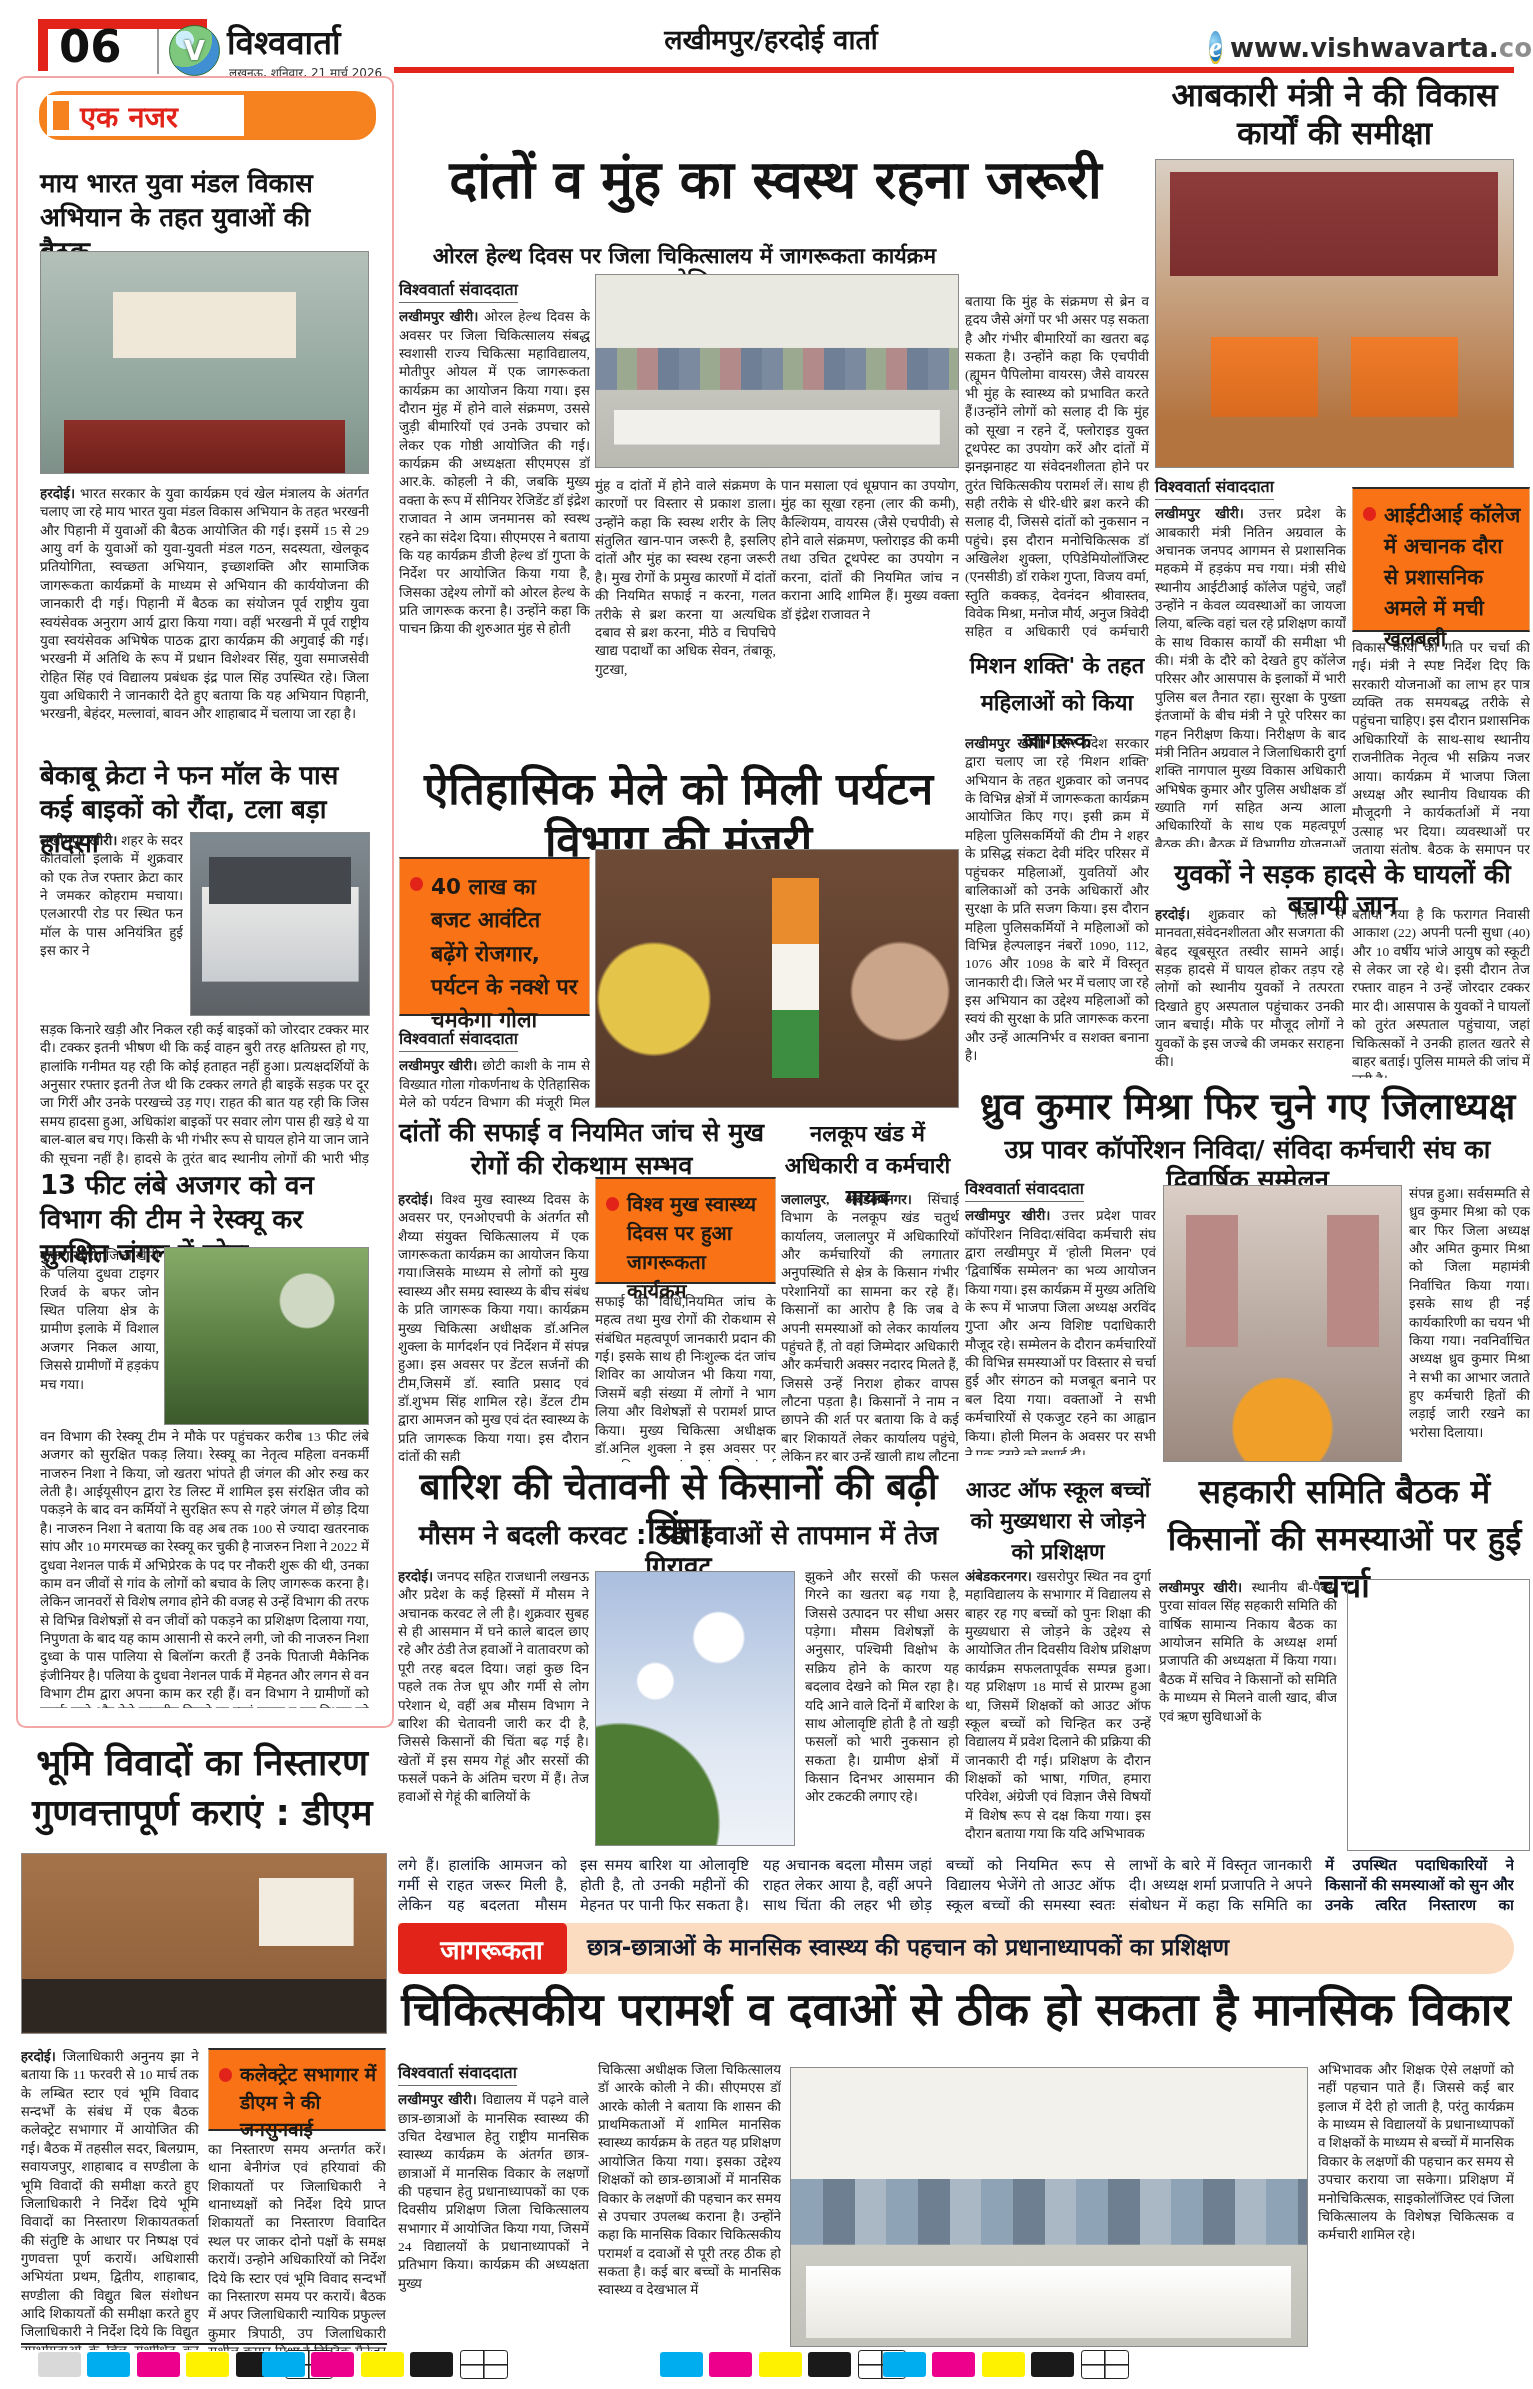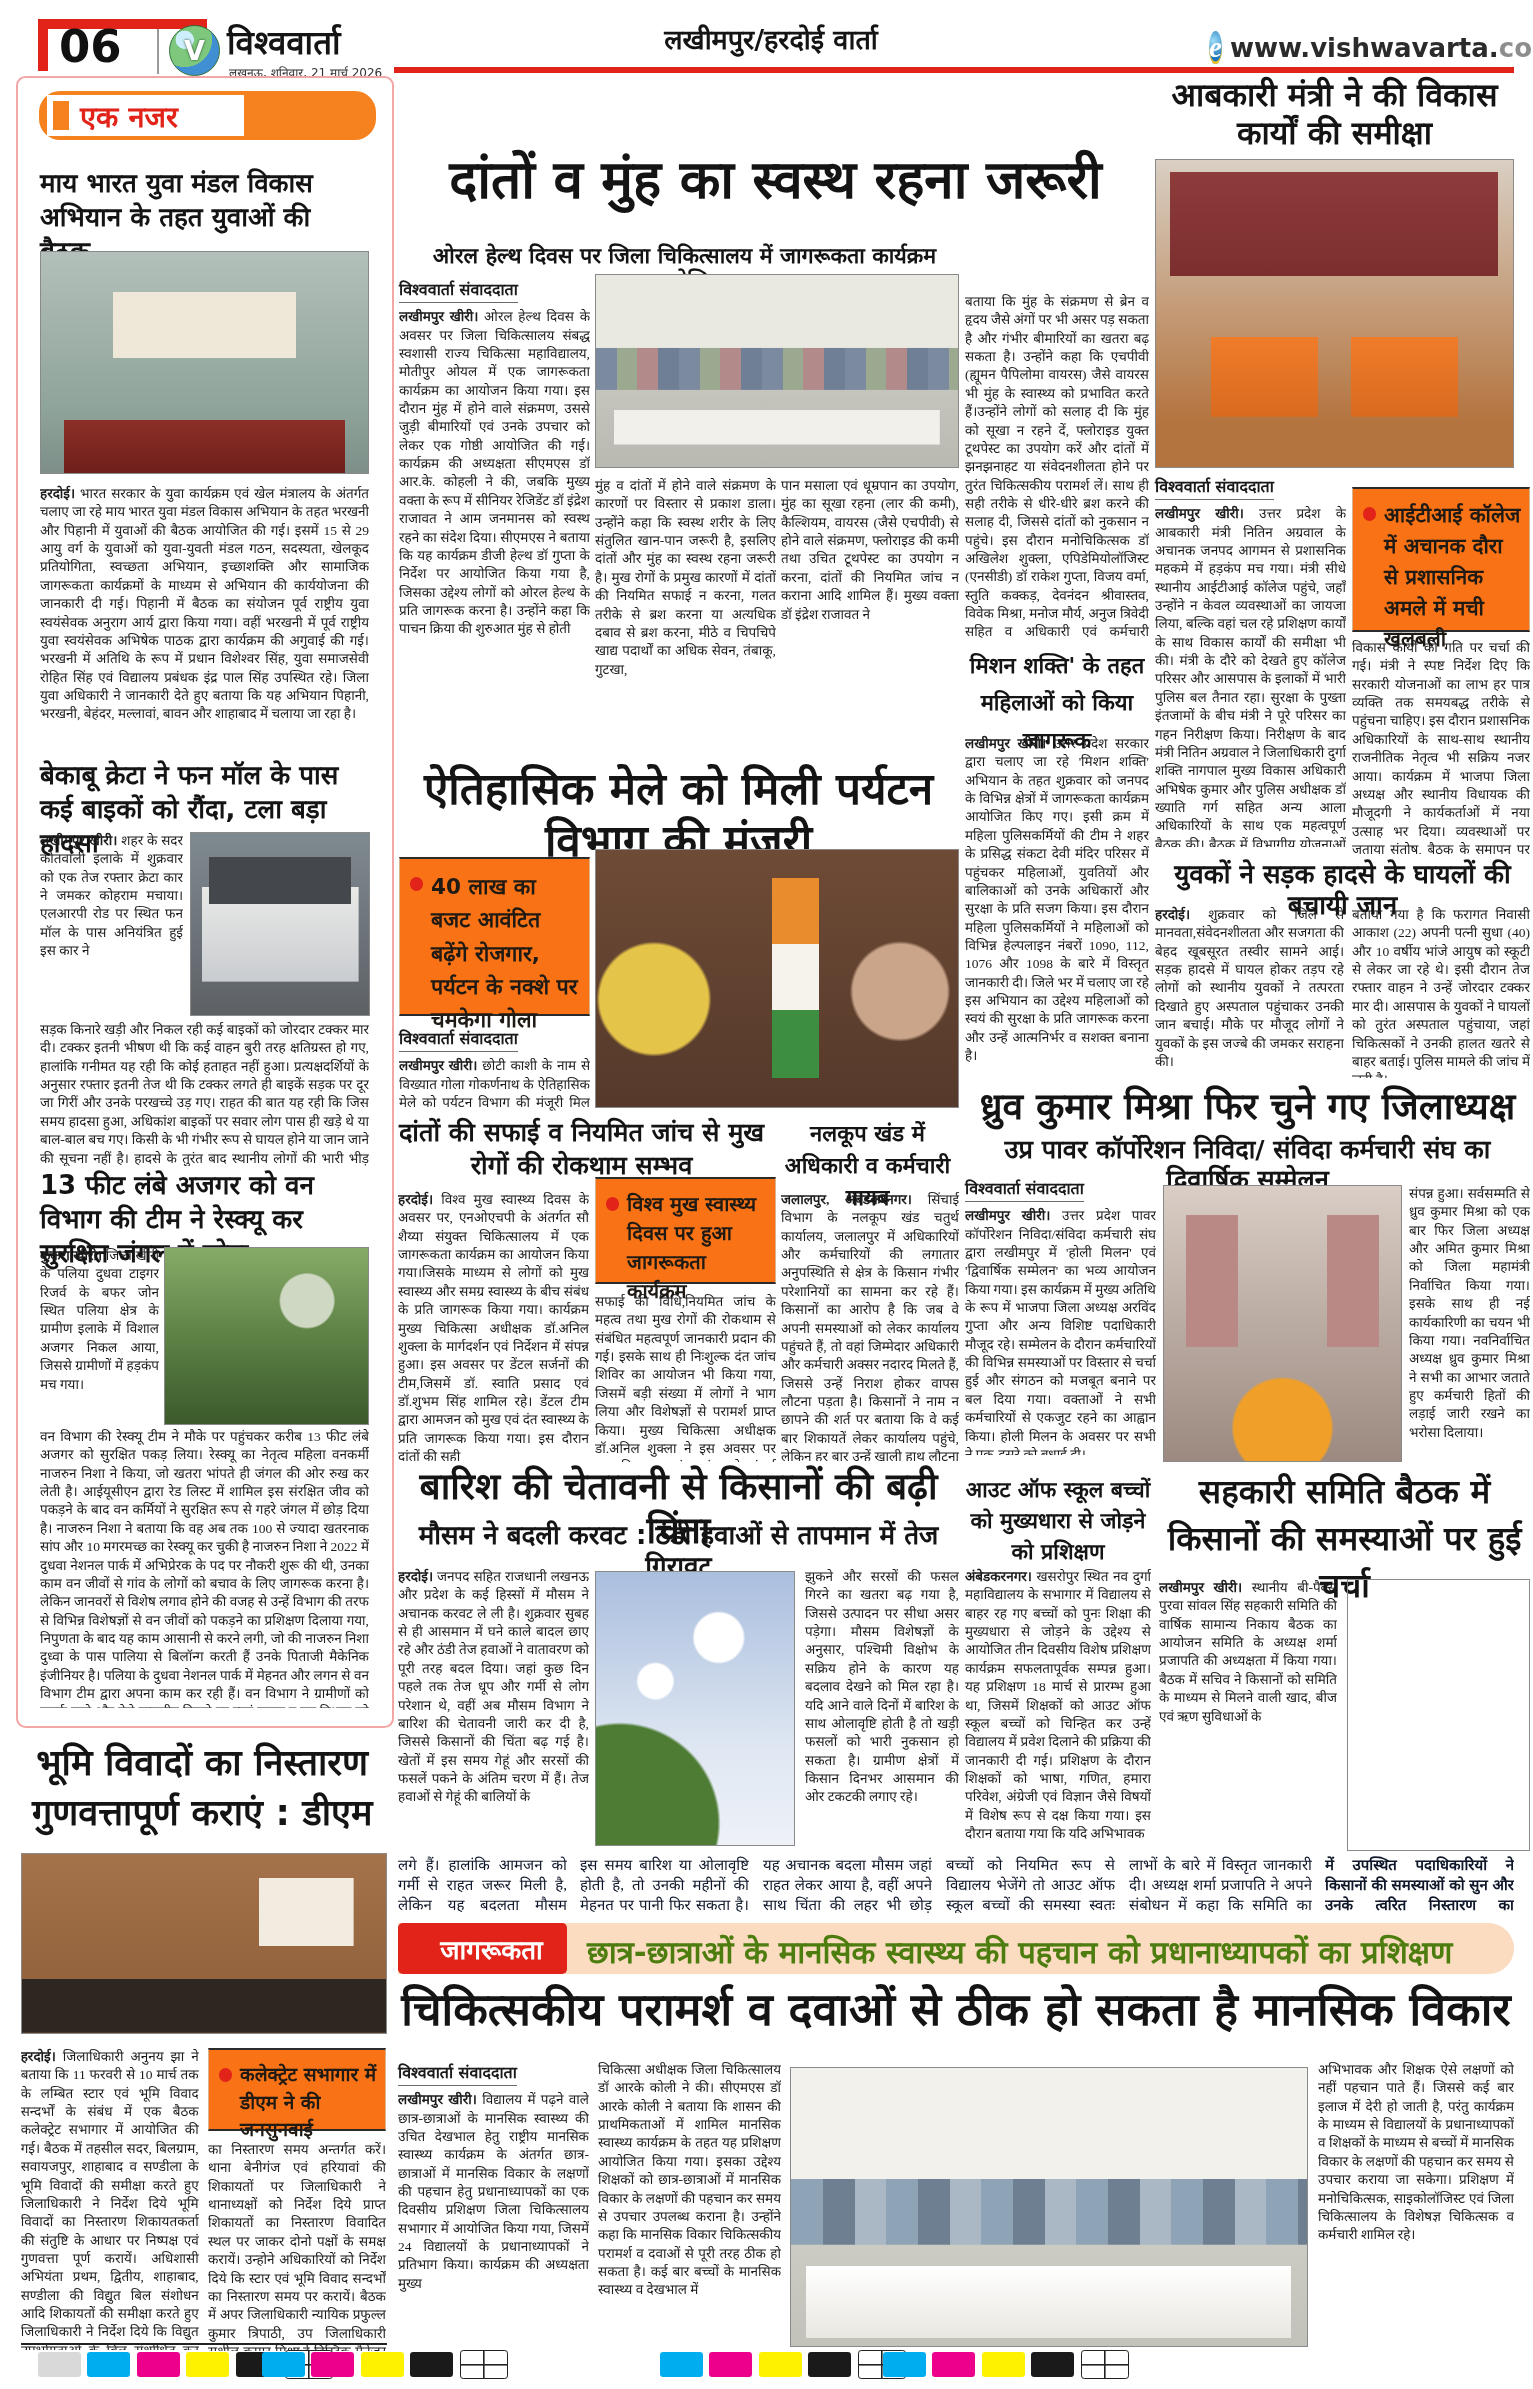--- a/index.html
+++ b/index.html
@@ -229,21 +229,21 @@
   <div class="abs ph" style="left:1347px;top:1579px;width:183px;height:272px;background:
     linear-gradient(#e8ddca,#e8ddca) 50% 10%/86% 30% no-repeat,
     repeating-linear-gradient(90deg,#c13a2e 0 14.3px,#a02а22 14.3px 29px) 0 100%/100% 34% no-repeat,
     repeating-linear-gradient(90deg,#c13a2e 0 14.3px,#8d241c 14.3px 29px) 0 100%/100% 34% no-repeat,
     linear-gradient(180deg,#d8cfc4,#b8aca0);"></div>
 
   <div class="abs" style="left:398px;top:1923px;width:1116px;height:51px;background:#fbdcc0;border-radius:0 25.4px 25.4px 0;">
     <div class="abs" style="left:0;top:0;width:169px;height:51px;background:#e2231a;border-radius:4.8px;display:flex;align-items:center;justify-content:center;">
       <span style="color:#fff;font-family:'DejaVu Sans',sans-serif;font-weight:700;font-size:26px;margin-left:18px;">जागरूकता</span>
     </div>
-    <div class="abs hl" style="left:189px;top:11px;width:914px;height:32px;font-size:31px;color:#4d7c0f;">छात्र-छात्राओं के मानसिक स्वास्थ्य की पहचान को प्रधानाध्यापकों का प्रशिक्षण</div>
+    <div class="abs hl" style="left:189px;top:11px;width:914px;height:32px;font-size:23px;color:#0f172a;">छात्र-छात्राओं के मानसिक स्वास्थ्य की पहचान को प्रधानाध्यापकों का प्रशिक्षण</div>
   </div>
   <div class="abs hl ctr" style="left:398px;top:1983px;width:1116px;height:68px;font-size:45px;">चिकित्सकीय परामर्श व दवाओं से ठीक हो सकता है मानसिक विकार</div>
   <div class="abs" style="left:398px;top:2061px;width:191px;height:288px;">
     <span class="byline">विश्ववार्ता संवाददाता</span>
     <div class="bd" style="height:251px;">
       <span class="dl">लखीमपुर खीरी।</span> <span>विद्यालय में पढ़ने वाले छात्र-छात्राओं के मानसिक स्वास्थ्य की उचित देखभाल हेतु राष्ट्रीय मानसिक स्वास्थ्य कार्यक्रम के अंतर्गत छात्र-छात्राओं में मानसिक विकार के लक्षणों की पहचान हेतु प्रधानाध्यापकों का एक दिवसीय प्रशिक्षण जिला चिकित्सालय सभागार में आयोजित किया गया, जिसमें 24 विद्यालयों के प्रधानाध्यापकों ने प्रतिभाग किया। कार्यक्रम की अध्यक्षता मुख्य</span>
     </div>
   </div>
   <div class="abs bd" style="left:598px;top:2061px;width:183px;height:288px;">चिकित्सा अधीक्षक जिला चिकित्सालय डॉ आरके कोली ने की। सीएमएस डॉ आरके कोली ने बताया कि शासन की प्राथमिकताओं में शामिल मानसिक स्वास्थ्य कार्यक्रम के तहत यह प्रशिक्षण आयोजित किया गया। इसका उद्देश्य शिक्षकों को छात्र-छात्राओं में मानसिक विकार के लक्षणों की पहचान कर समय से उपचार उपलब्ध कराना है। उन्होंने कहा कि मानसिक विकार चिकित्सकीय परामर्श व दवाओं से पूरी तरह ठीक हो सकता है। कई बार बच्चों के मानसिक स्वास्थ्य व देखभाल में</div>
   <div class="abs ph" style="left:790px;top:2067px;width:518px;height:280px;background:

